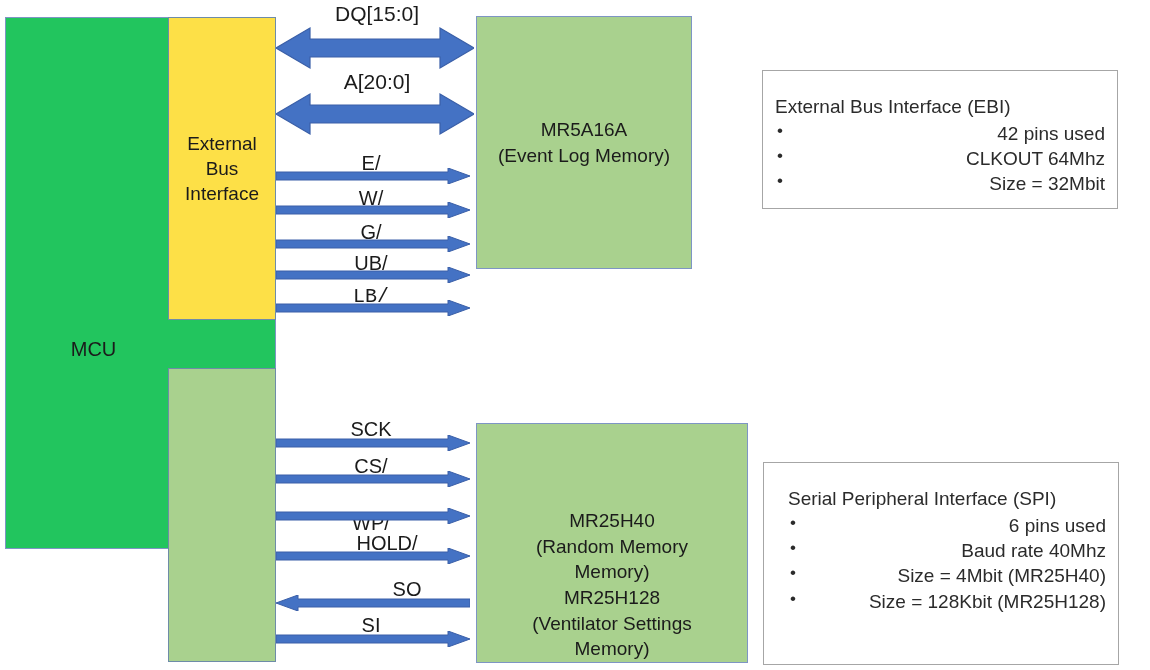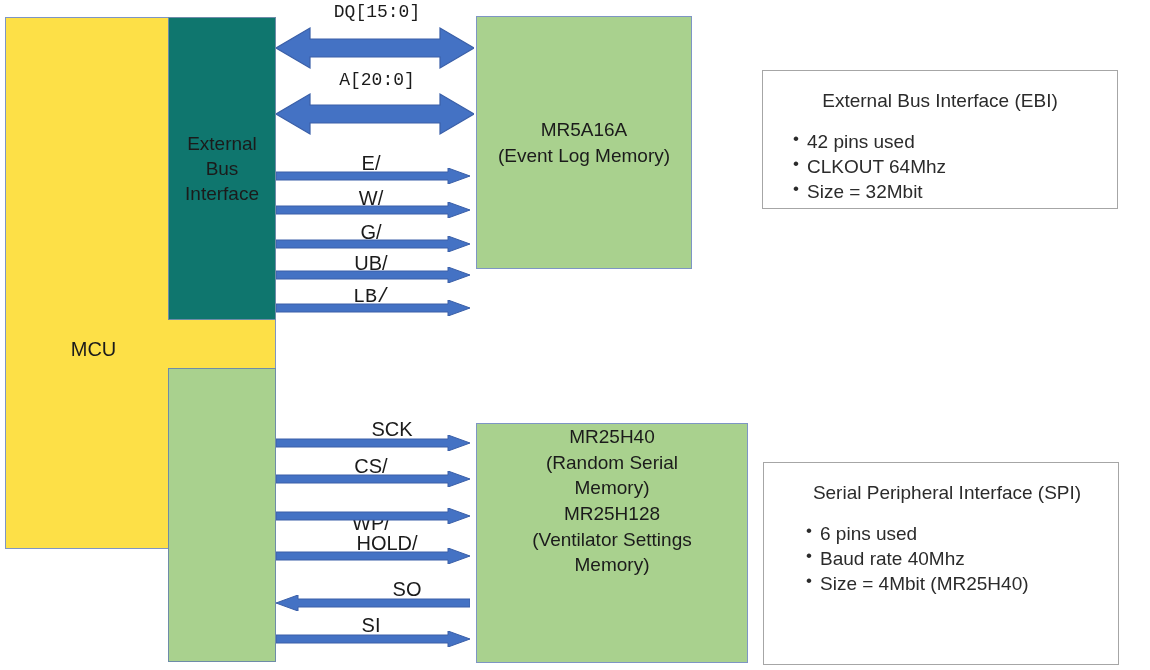--- a/index.html
+++ b/index.html
@@ -14,34 +14,34 @@
     height:670px;
     overflow:hidden;
     background:#ffffff;
   }
 
   
   .block{position:absolute;box-sizing:border-box;}
 
   .mcu-box{
     left:5px; top:17px; width:271px; height:532px;
-    background:#fde047;
+    background:#22c55e;
     border:1.5px solid #7E95C4;
   }
   .mcu-label{
     position:absolute;
     left:5px; top:320px; width:165px;
     text-align:center;
     font-size:20px;
     color:#1b1b1b;
   }
 
   .ebi-block{
     left:168px; top:17px; width:108px; height:303px;
-    background:#0f766e;
+    background:#fde047;
     border:1.5px solid #6E8CA8;
     display:flex;
     align-items:center;
     justify-content:center;
   }
   .ebi-block .txt{
     text-align:center;
     font-size:19px;
     line-height:1.32;
     color:#1b1b1b;
@@ -57,49 +57,48 @@
   .mem-top{
     left:476px; top:16px; width:216px; height:253px;
     background:#A9D18E;
     border:1.5px solid #7E95C4;
     display:flex; align-items:center; justify-content:center;
   }
   .mem-bottom{
     left:476px; top:423px; width:272px; height:240px;
     background:#A9D18E;
     border:1.5px solid #7E95C4;
-    display:flex; align-items:flex-start; justify-content:center;
+    display:flex; align-items:flex-end; justify-content:center;
   }
   .mem-txt{
     text-align:center;
     font-size:19px;
     line-height:1.35;
     color:#1b1b1b;
   }
 
   
   .callout{
     position:absolute;
     box-sizing:border-box;
     background:#ffffff;
     border:1.4px solid #A6A6A6;
     padding:10px 12px 8px 12px;
   }
   .callout-ebi{ left:762px; top:70px; width:356px; height:139px;}
   .callout-spi{ left:763px; top:462px; width:356px; height:203px;padding-left:24px;}
   .callout h4{
-    margin:8px 0 2px 0;
+    margin:14px 0 2px 0;
     font-weight:400;
     font-size:19px;
     line-height:1.28;
     color:#2b2b2b;
-    text-align:center;
   }
   .callout ul{
-    margin:16px; padding:0; list-style:none;
+    margin:0; padding:0; list-style:none;text-align:right;
   }
   .callout li{
     font-size:19px;
     line-height:1.32;
     color:#2b2b2b;
     padding-left:16px;
     position:relative;
   }
   .callout li:before{
     content:"\2022";
@@ -112,21 +111,21 @@
   .sig{position:absolute;}
   .sig svg{display:block;}
   .sig-label{
     position:absolute;
     text-align:center;
     font-size:20px;
     color:#1b1b1b;
     white-space:nowrap;
     transform:translateX(-50%);
   }
-  .big-label{font-size:18px;font-family:Liberation Mono, monospace;}
+  .big-label{font-size:21px;}
 </style>
 </head>
 <body>
 
 <div id="canvas">
 
   <div class="block mcu-box">
     <div class="mcu-label">MCU</div>
   </div>
 
@@ -143,21 +142,21 @@
   <div class="block mem-top">
     <div class="mem-txt">
       <div>MR5A16A</div>
       <div>(Event Log Memory)</div>
     </div>
   </div>
 
   <div class="block mem-bottom">
     <div class="mem-txt">
       <div>MR25H40</div>
-      <div>(Random Serial</div>
+      <div>(Random Memory</div>
       <div>Memory)</div>
       <div>MR25H128</div>
       <div>(Ventilator Settings</div>
       <div>Memory)</div>
     </div>
   </div>
 
   <div class="sig-label big-label" style="left:377px; top:2px;">DQ[15:0]</div>
   <div class="sig" style="left:276px; top:26px;">
     <svg width="198" height="44" viewBox="0 0 198 44">
@@ -200,21 +199,21 @@
     </svg>
   </div>
 
   <div class="sig-label" style="left:371px; top:285px;font-family:Liberation Mono, monospace;">LB/</div>
   <div class="sig" style="left:276px; top:300px;">
     <svg width="194" height="16" viewBox="0 0 194 16">
       <polygon points="0,4 172,4 172,0 194,8 172,16 172,12 0,12" fill="#4472C4" stroke="#3A5FA8" stroke-width="1"></polygon>
     </svg>
   </div>
 
-  <div class="sig-label" style="left:392px; top:418px;">SCK</div>
+  <div class="sig-label" style="left:371px; top:418px;">SCK</div>
   <div class="sig" style="left:276px; top:435px;">
     <svg width="194" height="16" viewBox="0 0 194 16">
       <polygon points="0,4 172,4 172,0 194,8 172,16 172,12 0,12" fill="#4472C4" stroke="#3A5FA8" stroke-width="1"></polygon>
     </svg>
   </div>
 
   <div class="sig-label" style="left:371px; top:455px;">CS/</div>
   <div class="sig" style="left:276px; top:471px;">
     <svg width="194" height="16" viewBox="0 0 194 16">
       <polygon points="0,4 172,4 172,0 194,8 172,16 172,12 0,12" fill="#4472C4" stroke="#3A5FA8" stroke-width="1"></polygon>
@@ -257,16 +256,17 @@
       <li>Size = 32Mbit</li>
     </ul>
   </div>
 
   <div class="callout callout-spi">
     <h4>Serial Peripheral Interface (SPI)</h4>
     <ul>
       <li>6 pins used</li>
       <li>Baud rate 40Mhz</li>
       <li>Size = 4Mbit (MR25H40)</li>
+      <li>Size = 128Kbit (MR25H128)</li>
     </ul>
   </div>
 
 </div>
 
 </body></html>

